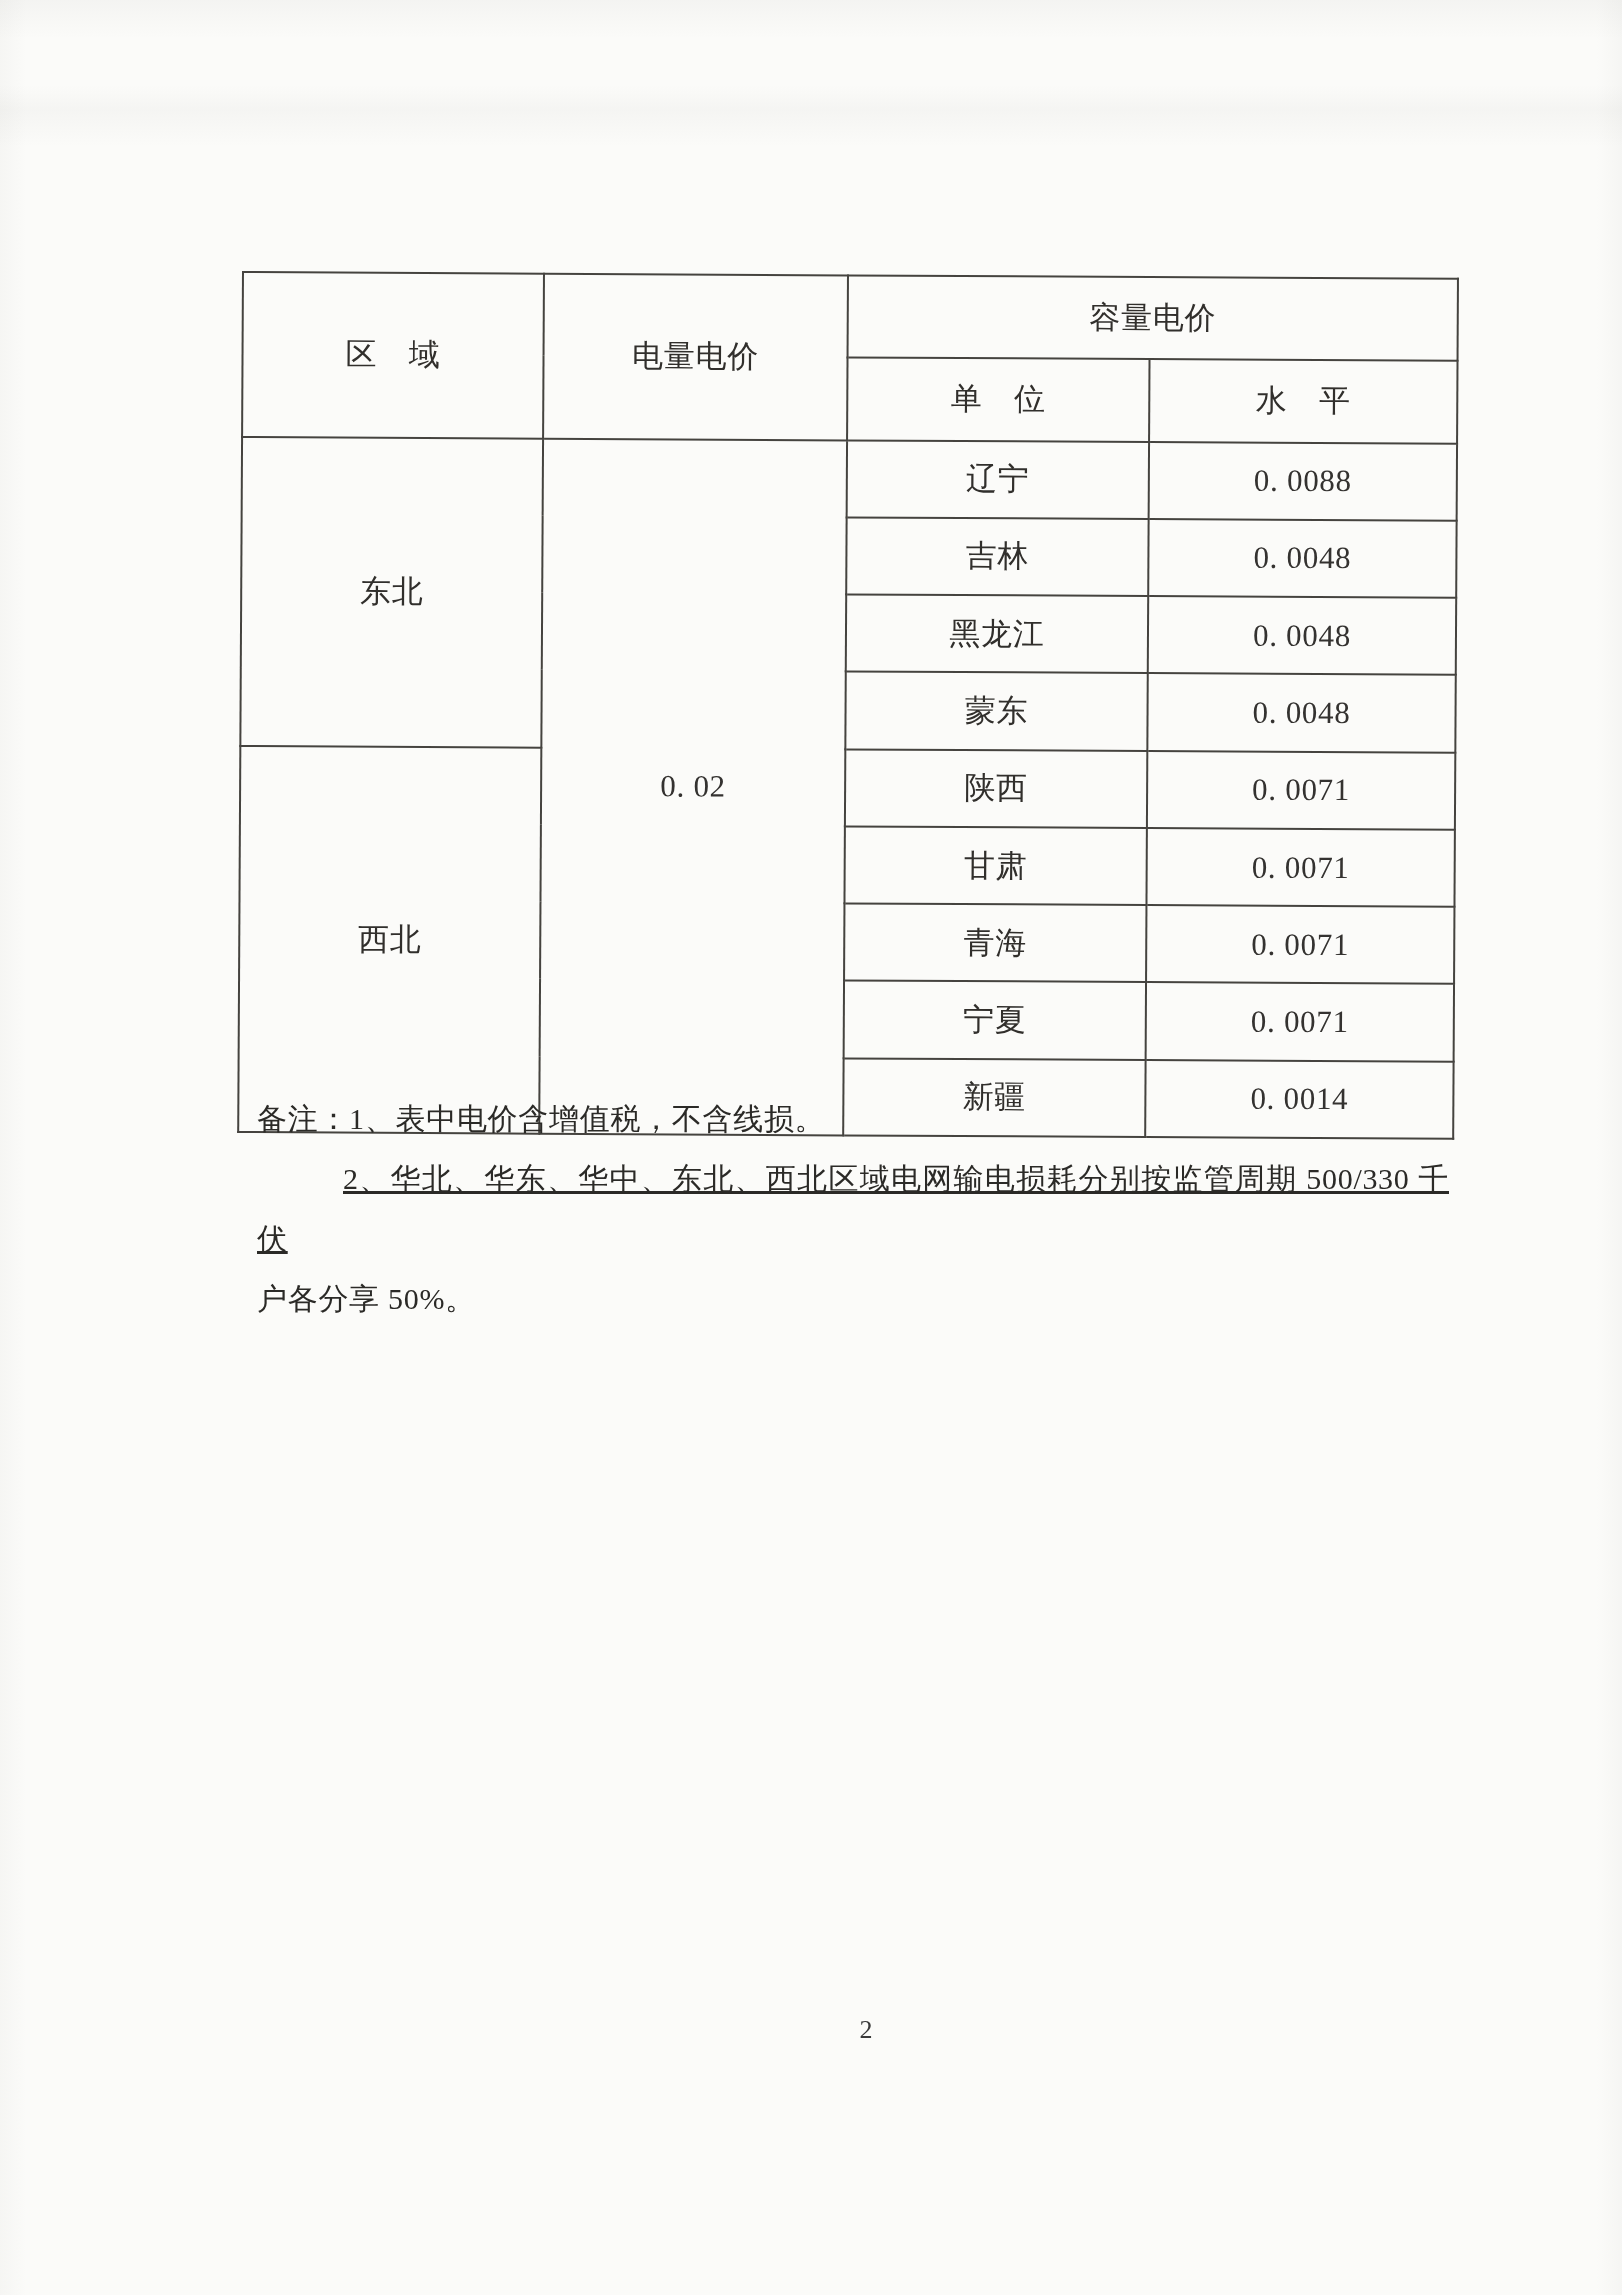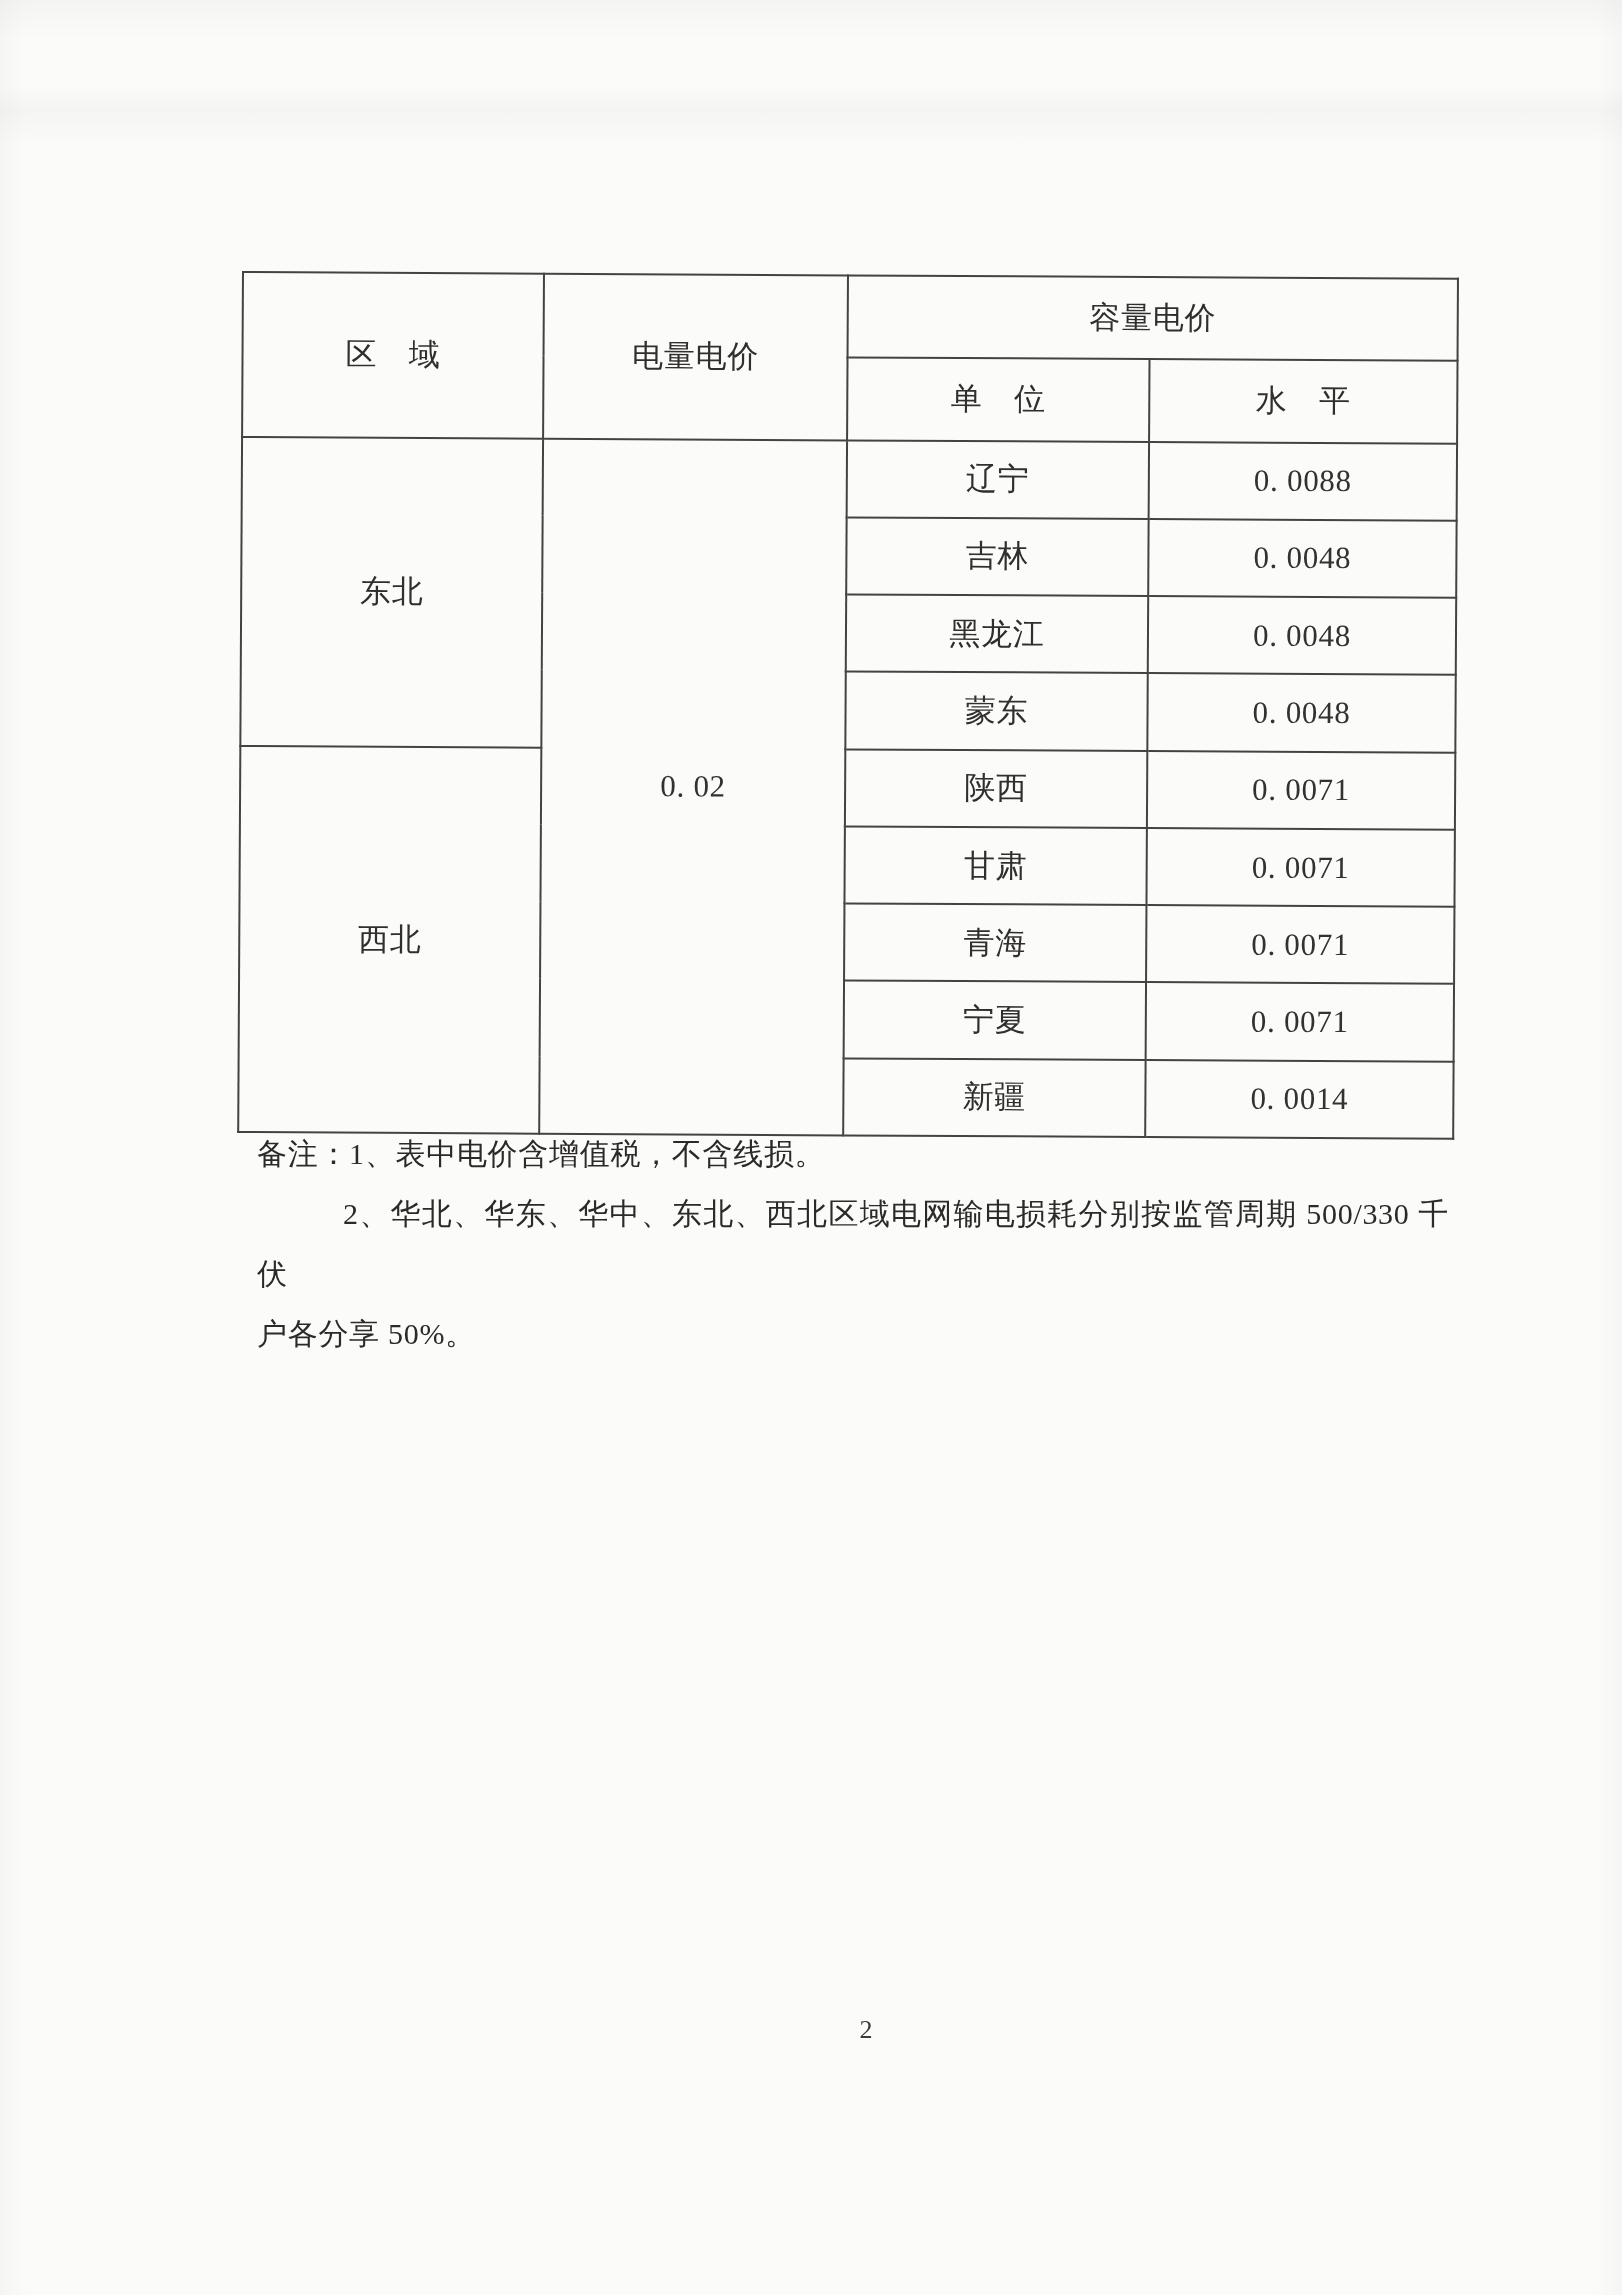--- a/index.html
+++ b/index.html
@@ -42,33 +42,34 @@
     background:transparent;
   }
   table.price{border:2.6px solid #3d3b37;}
   td.num{letter-spacing:2px;font-size:31px;color:#343230;}
   td.cjk{color:#312f2c;}
   tr.hrow1{height:82px;}
   tr.hrow2{height:82px;}
   tr.brow{height:77px;}
   .notes{
     position:absolute;
-    left:257px;top:1124px;
+    left:257px;top:1089px;
     width:1192px;
     font-size:30px;
     line-height:60px;
     color:#2b2a27;
     letter-spacing:0.7px;
   }
   .note-line{white-space:nowrap;}
   .note-line.just{
     white-space:normal;
     text-align:justify;
     text-align-last:justify;
     text-justify:inter-character;
+    text-decoration:underline;
   }
   .note-line.indent{text-indent:86px;}
   .page-number{
     position:absolute;
     left:843px;top:2015px;
     width:46px;
     text-align:center;
     font-size:26px;
     color:#3a3a3a;
   }

